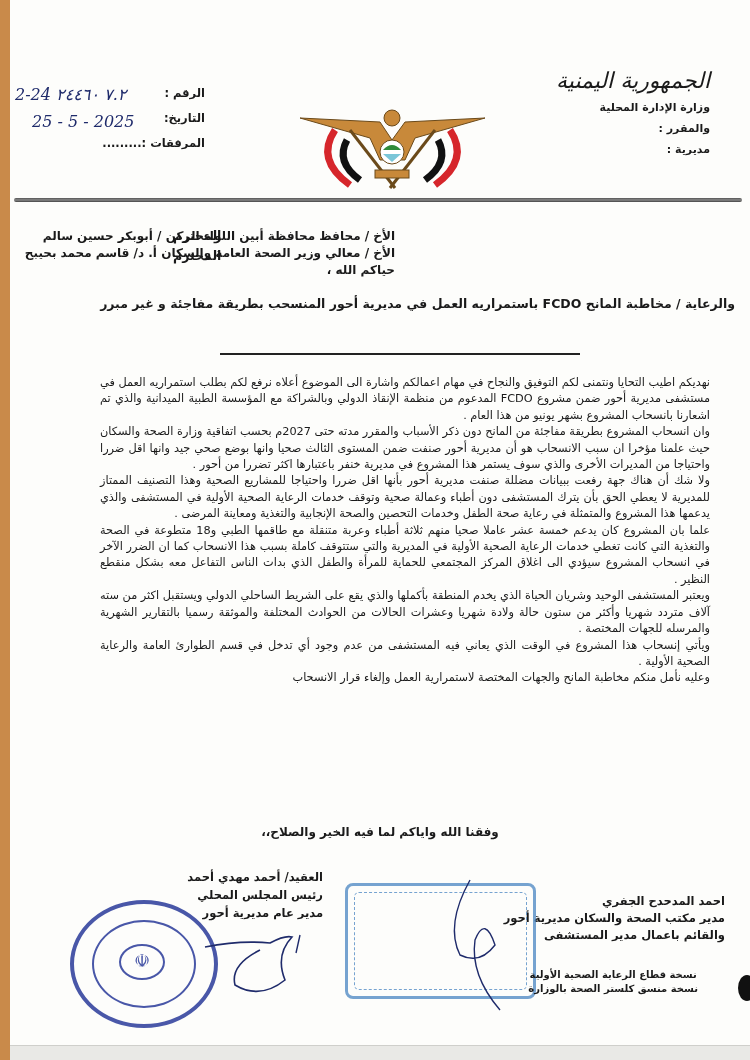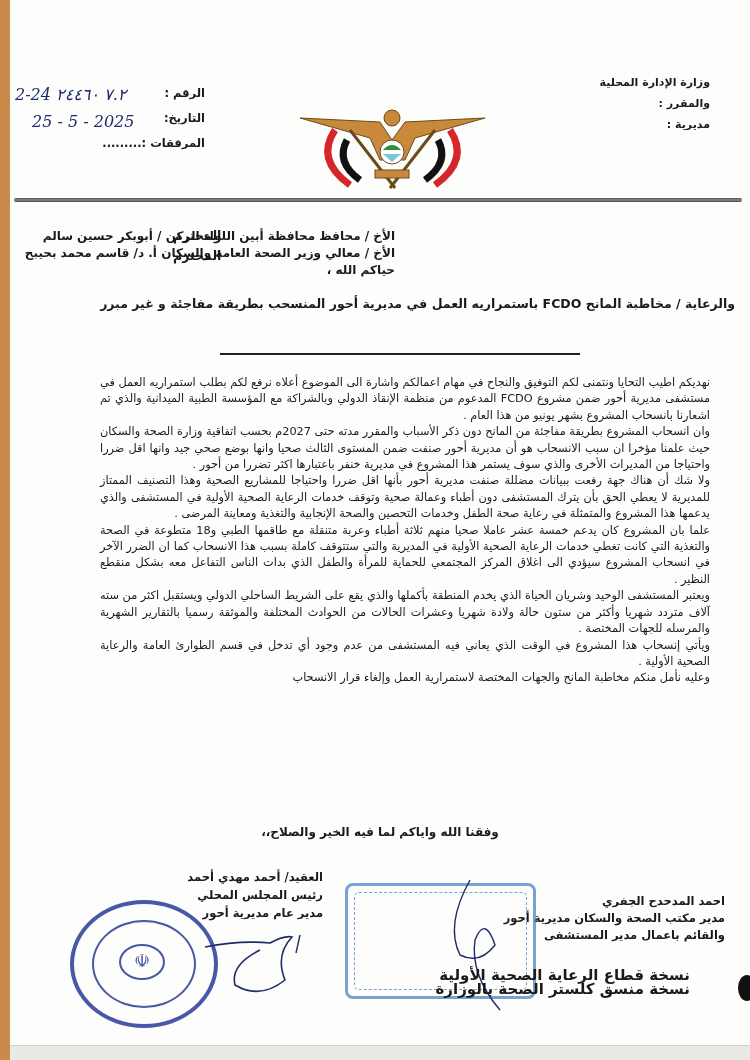--- a/index.html
+++ b/index.html
@@ -26,36 +26,37 @@
   .subject-hr { position:absolute; left:210px; width:360px; top:353px; height:2px; background:#222; }
 
   
   .body { position:absolute; right:40px; left:90px; top:375px; font-size:11.3px; line-height:16.4px; text-align:justify; text-align-last:right; }
   .body p { margin:0; }
   .closing { position:absolute; left:0; right:0; top:825px; text-align:center; font-size:12px; font-weight:bold; }
 
   
   .sig-right { position:absolute; right:25px; top:853px; font-size:11.5px; font-weight:bold; text-align:right; line-height:17px;margin-top:40px; }
   .sig-left { position:absolute; left:128px; top:868px; font-size:11.5px; font-weight:bold; text-align:right; line-height:18px; width:185px; }
-  .cc { position:absolute; right:60px; top:968px; font-size:15px; font-weight:bold; text-align:right; line-height:14px; }
+  .cc { position:absolute; right:52px; top:968px; font-size:10px; font-weight:bold; text-align:center; line-height:14px; }
 
   .stamp-round { position:absolute; left:60px; top:900px; width:140px; height:120px; border:4px solid #2a3b9a; border-radius:50%; opacity:.85; }
   .stamp-round .inner { position:absolute; left:18px; top:16px; right:18px; bottom:16px; border:2px solid #2a3b9a; border-radius:50%; }
   .stamp-round .core { position:absolute; left:45px; top:40px; width:42px; height:32px; border:2px solid #2a3b9a; border-radius:50%; color:#2a3b9a; font-size:18px; text-align:center; line-height:30px; }
   .stamp-rect { position:absolute; left:335px; top:883px; width:185px; height:110px; border:3px solid #4a86c2; border-radius:8px; opacity:.75; }
   .stamp-rect .inner { position:absolute; inset:6px; border:1px dashed #4a86c2; border-radius:5px; }
   .signature-svg { position:absolute; }
   .punch { position:absolute; right:-6px; top:975px; width:18px; height:26px; background:#111; border-radius:50%; }
 </style>
 </head>
 <body>
 
 <div class="page">
 
   <div class="hdr-right ar">
+    <div class="rep">الجمهورية اليمنية</div>
     <div class="line">وزارة الإدارة المحلية</div>
     <div class="line">والمقرر :</div>
     <div class="line">مديرية :</div>
   </div>
 
   <svg class="emblem" viewBox="0 0 195 90">
     <path d="M40 30 Q20 60 55 85" stroke="#d6262b" stroke-width="7" fill="none"></path>
     <path d="M155 30 Q175 60 140 85" stroke="#d6262b" stroke-width="7" fill="none"></path>
     <path d="M52 40 Q40 62 65 80" stroke="#111" stroke-width="7" fill="none"></path>
     <path d="M143 40 Q155 62 130 80" stroke="#111" stroke-width="7" fill="none"></path>

